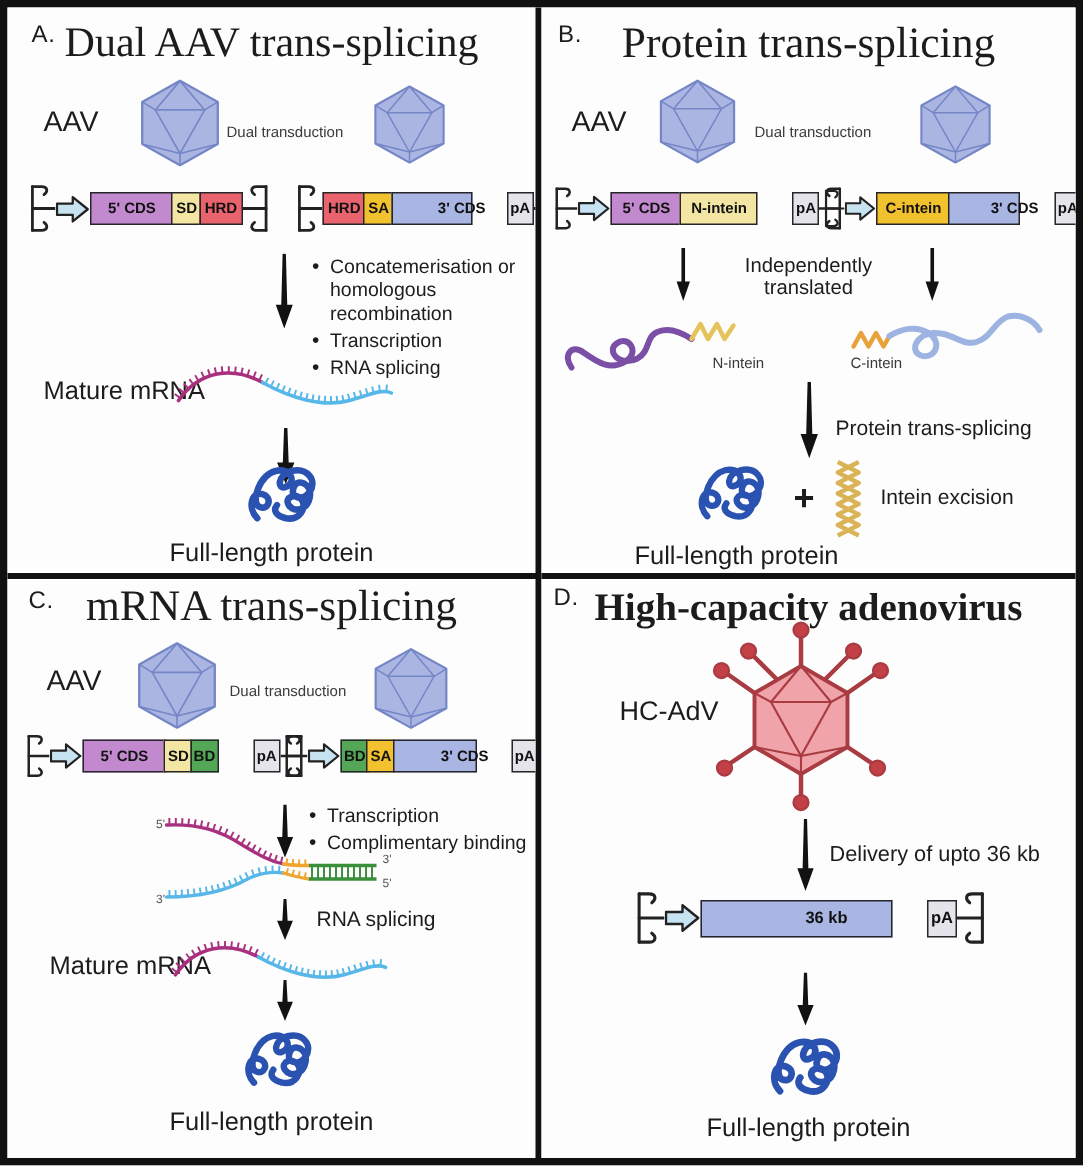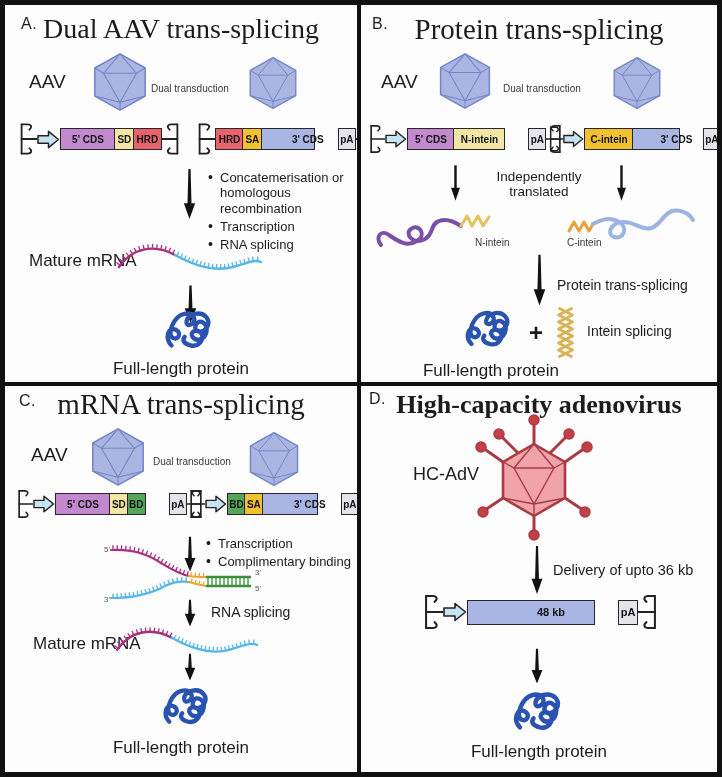--- a/index.html
+++ b/index.html
@@ -289,21 +289,21 @@
       </svg>
     <div class="p mid" style="left:196px;top:272px">Protein trans-splicing</div>
 
     <svg class="p" style="left:100px;top:300px" width="55" height="51">
         <use href="#protein"></use>
       </svg>
     <div class="p plus" style="left:168px;top:314px">+</div>
     <svg class="p" style="left:192px;top:300px" width="25" height="56">
         <use href="#excision"></use>
       </svg>
-    <div class="p mid" style="left:226px;top:318px">Intein splicing</div>
+    <div class="p mid" style="left:226px;top:318px">Intein excision</div>
     <div class="p fulllab" style="left:35px;width:190px;top:356px;right:auto">Full-length protein</div>
   </div>
 
   <div class="panel c">
     <div class="p plabel" style="left:14px;top:6px">C.</div>
     <div class="p ptitle t29" style="top:2px">mRNA trans-splicing</div>
 
     <div class="p aav" style="left:26px;top:58px">AAV</div>
     <svg class="p" style="left:82px;top:40px" width="62" height="62">
         <use href="#capsid"></use>
@@ -507,21 +507,21 @@
       </svg>
     <div class="p mid" style="left:192px;top:176px;font-size:14.5px">Delivery of upto 36 kb</div>
 
     <div class="construct" style="left:60px;top:202px">
       <svg width="22" height="48" viewBox="0 0 26 48">
           <use href="#itr-l"></use>
         </svg>
       <svg width="24" height="22">
           <use href="#prom"></use>
         </svg>
-      <div class="seg sg-blue tall first" style="width:128px">48 kb</div>
+      <div class="seg sg-blue tall first" style="width:128px">36 kb</div>
       <div class="seg sg-gray tall" style="width:20px">pA</div>
       <svg width="22" height="48" viewBox="0 0 26 48">
           <use href="#itr-r"></use>
         </svg>
     </div>
 
     <svg class="p" style="left:168px;top:260px" width="16" height="40" viewBox="0 0 20 44">
         <use href="#arrow44"></use>
       </svg>
     <svg class="p" style="left:148px;top:300px" width="58" height="54">

